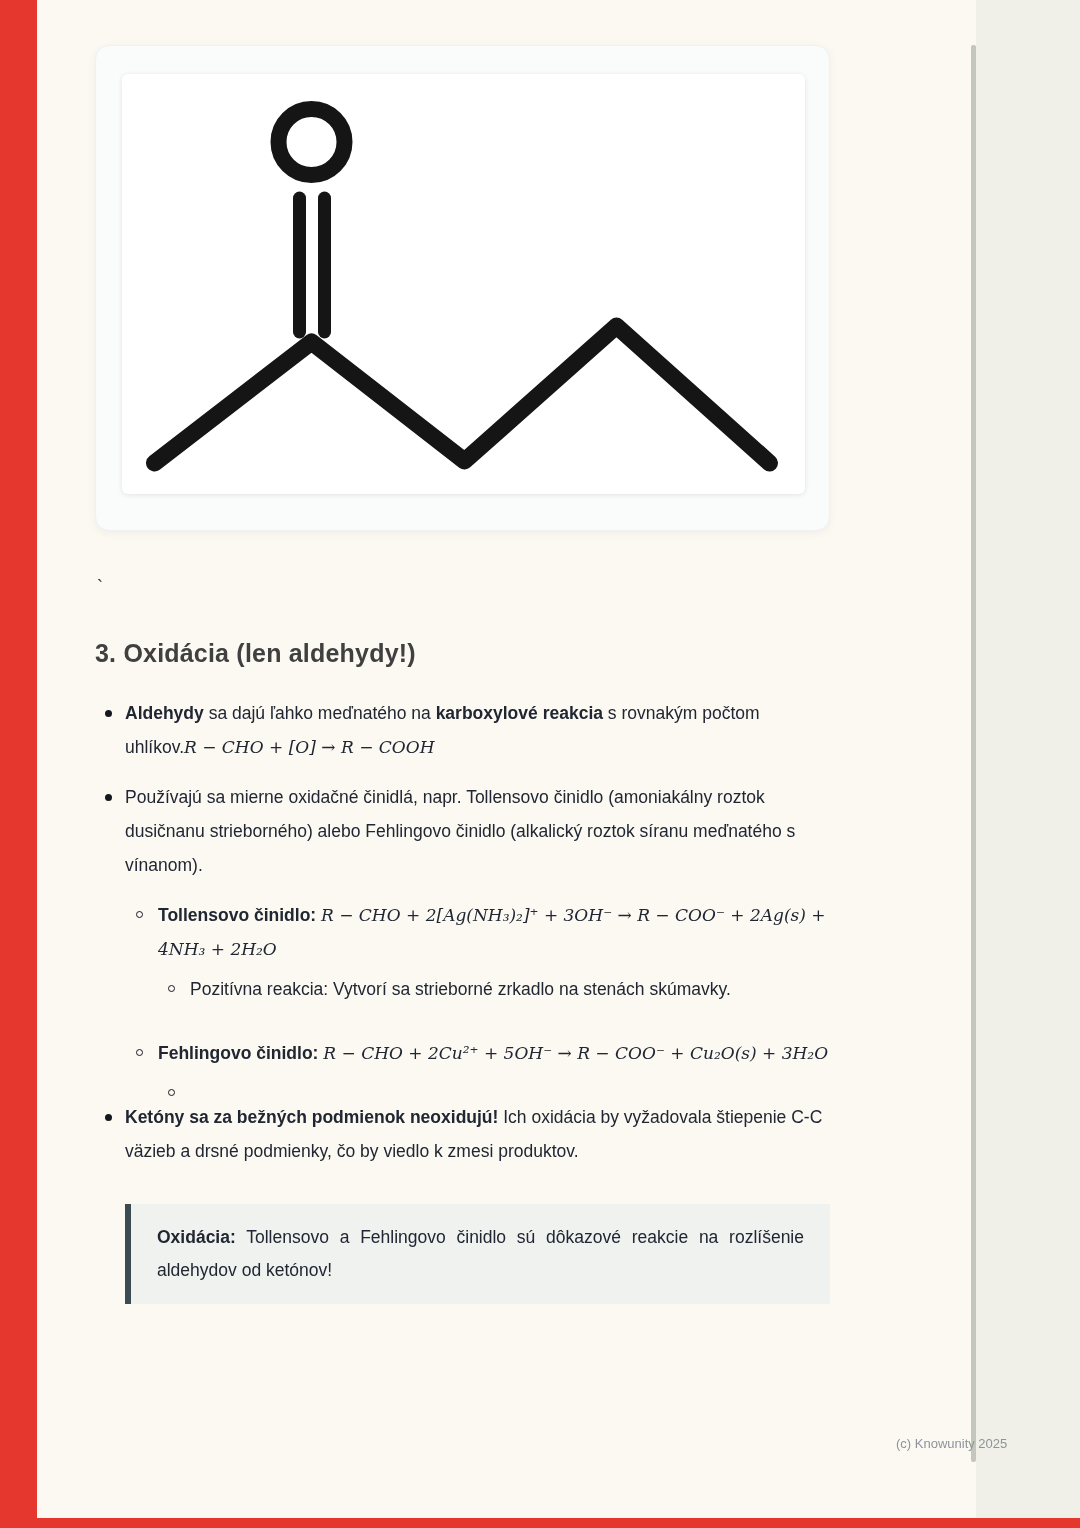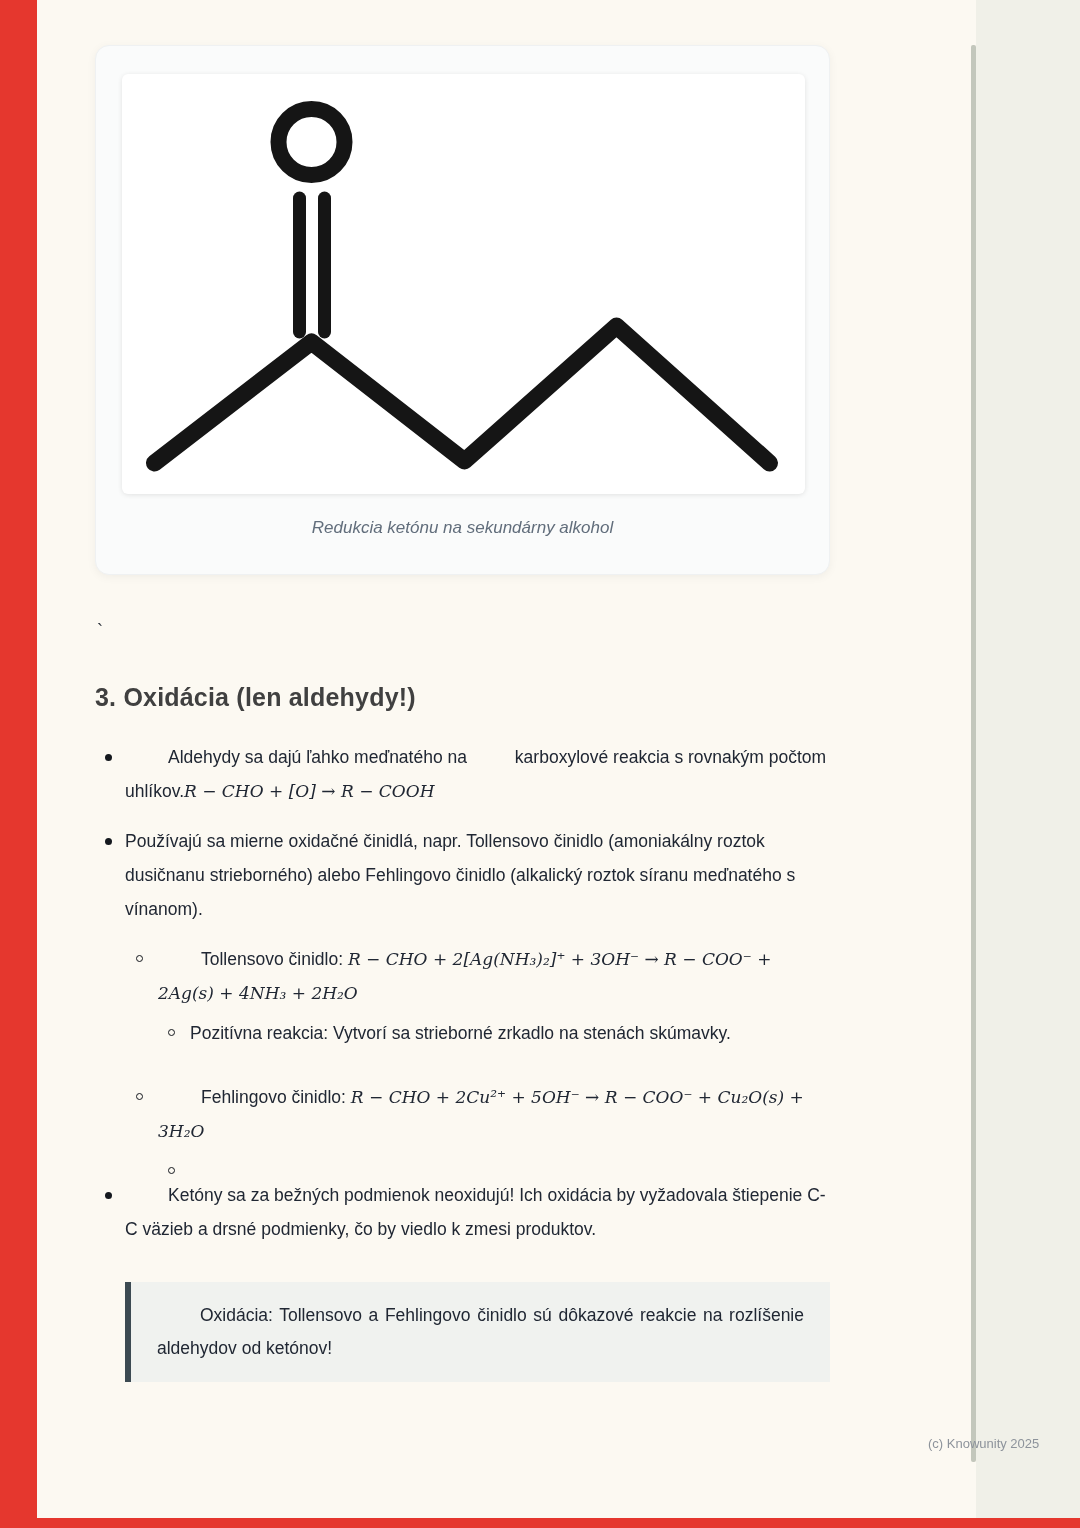--- a/index.html
+++ b/index.html
@@ -30,28 +30,28 @@
   .li { position:relative; margin-bottom:16px; }
   .li .txt { }
   .mk { position:absolute; display:block; }
   .mk.disc { width:7px; height:7px; border-radius:50%; background:#14181e; top:14px; }
   .mk.hollow { width:7px; height:7px; border-radius:50%; border:1.6px solid #14181e; background:transparent; top:13px; }
   .l1 { padding-left:30px; } .l1 > .mk { left:10px; }
   .l2 { padding-left:63px; } .l2 > .mk { left:41px; }
   .l3 { padding-left:95px; } .l3 > .mk { left:73px; }
   .mb-sm { margin-bottom:6px; }
   .mb-lg { margin-bottom:30px; }
-  .b { font-weight:400;margin-left:43px; }
+  .b { font-weight:700; }
   .m { font-family:"DejaVu Serif", serif; font-style:italic; font-size:17px; }
 
   .callout { margin-top:36px; margin-left:30px; width:705px; background:#f0f2ef;
              border-left:6px solid #3c4a52; padding:17px 26px; font-size:17.5px;
              line-height:33px; text-align:justify; }
 
-  .footer { position:absolute; left:928px; top:1436px; font-size:13px; color:#8d939b; z-index:7; white-space:nowrap; }
+  .footer { position:absolute; left:896px; top:1436px; font-size:13px; color:#8d939b; z-index:7; white-space:nowrap; }
 </style>
 </head>
 <body>
 
 <div class="page">
 
   <div class="right-gutter"></div>
   <div class="edge-left"></div>
   <div class="edge-bottom"></div>
   <div class="scrollbar"></div>
@@ -62,21 +62,20 @@
       <div class="figure-img">
         <svg viewBox="0 0 682 420" xmlns="http://www.w3.org/2000/svg">
           <g stroke="#151515" fill="none" stroke-linecap="round" stroke-linejoin="round">
             <circle cx="189" cy="68" r="33" stroke-width="16"></circle>
             <line x1="177" y1="124" x2="177" y2="258" stroke-width="13"></line>
             <line x1="202" y1="124" x2="202" y2="258" stroke-width="13"></line>
             <polyline points="32,389 189,268 342,387 494,252 647,389" stroke-width="17"></polyline>
           </g>
         </svg>
       </div>
-      <div class="caption">Redukcia ketónu na sekundárny alkohol</div>
     </div>
 
     <div class="stray">`</div>
 
     <h2 class="heading">3. Oxidácia (len aldehydy!)</h2>
 
     <div class="list">
 
       <div class="li l1">
         <span class="mk disc"></span>

